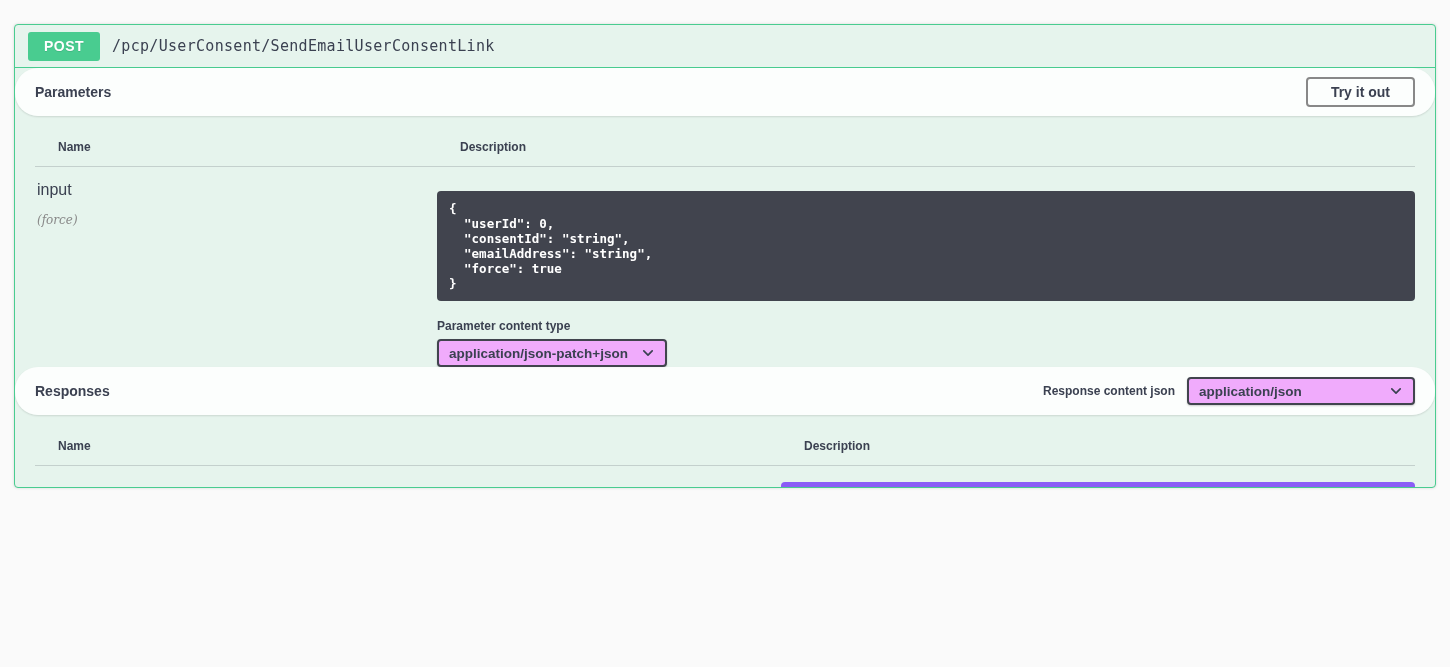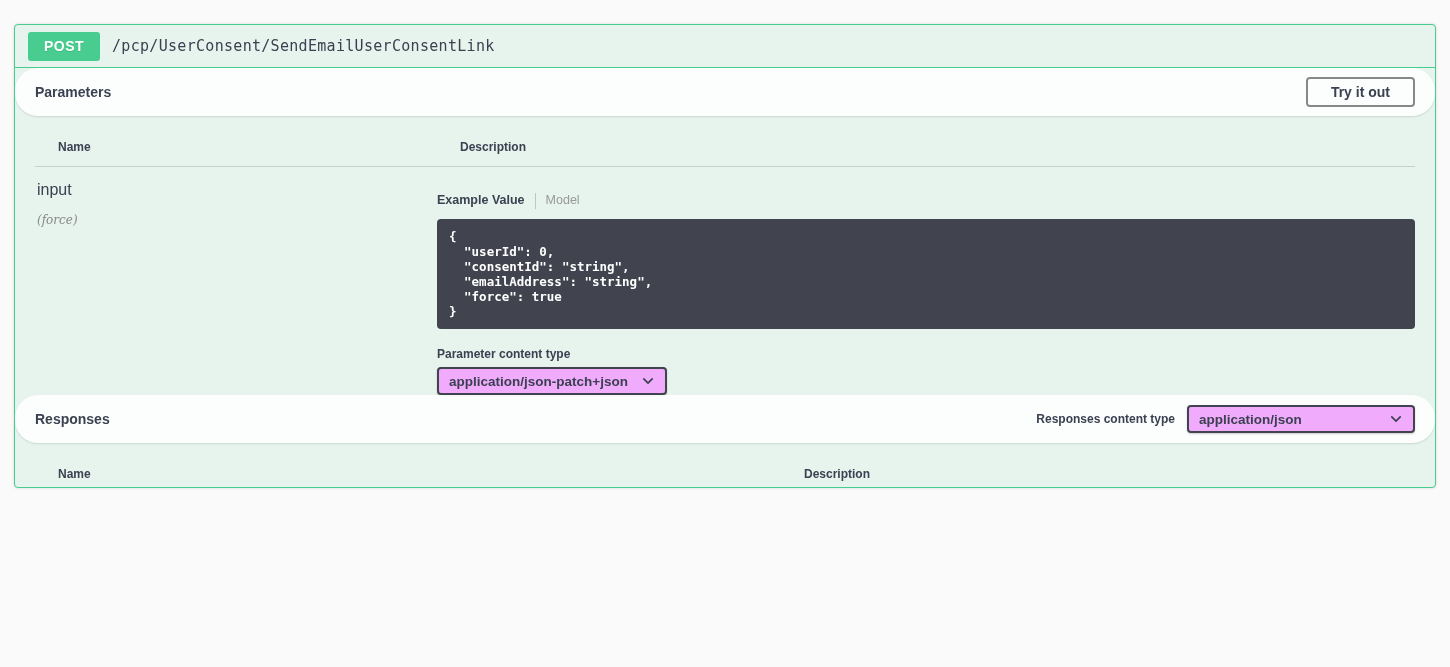--- a/index.html
+++ b/index.html
@@ -132,25 +132,20 @@
         <div class="col-desc col-label">Description</div>
       </div>
 
       <div class="param-row">
         <div class="col-name">
           <div class="param-name">input</div>
           <div class="param-in">(force)</div>
         </div>
 
         <div class="col-desc">
-          <div class="model-tabs">
-            <span class="tab-item active">Example Value</span>
-            <span class="tab-sep"></span>
-            <span class="tab-item">Model</span>
-          </div>
 
           <div class="code-block">
             <pre>{
   "userId": 0,
   "consentId": "string",
   "emailAddress": "string",
   "force": true
 }</pre>
           </div>
 
@@ -163,21 +158,21 @@
               </svg>
             </div>
           </div>
         </div>
       </div>
     </div>
 
     <div class="section-header">
       <span class="section-title">Responses</span>
       <div class="resp-header-right">
-        <span class="resp-ct-label">Responses content type</span>
+        <span class="resp-ct-label">Response content json</span>
         <div class="sw-select resp-ct-select">
           <span class="sel-value">application/json</span>
           <svg class="chev" viewBox="0 0 20 20" fill="none">
             <path d="M4 7l6 6 6-6" stroke="#3b4151" stroke-width="2.4" stroke-linecap="round" stroke-linejoin="round"></path>
           </svg>
         </div>
       </div>
     </div>
 
     <div class="resp-body">

